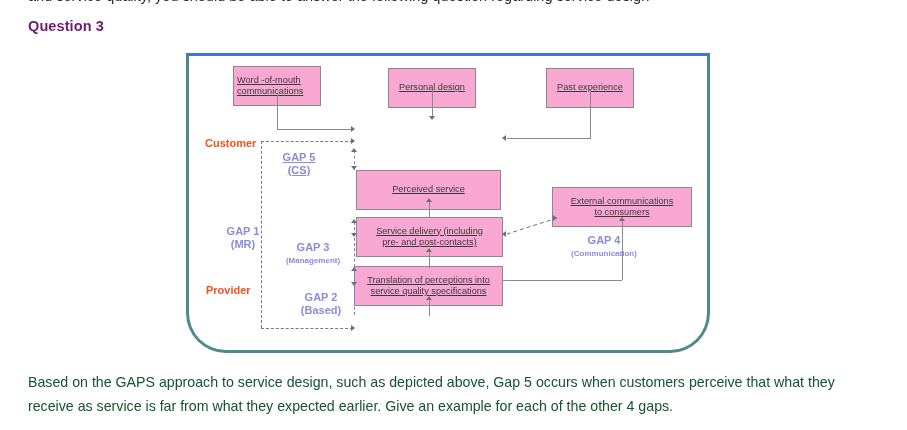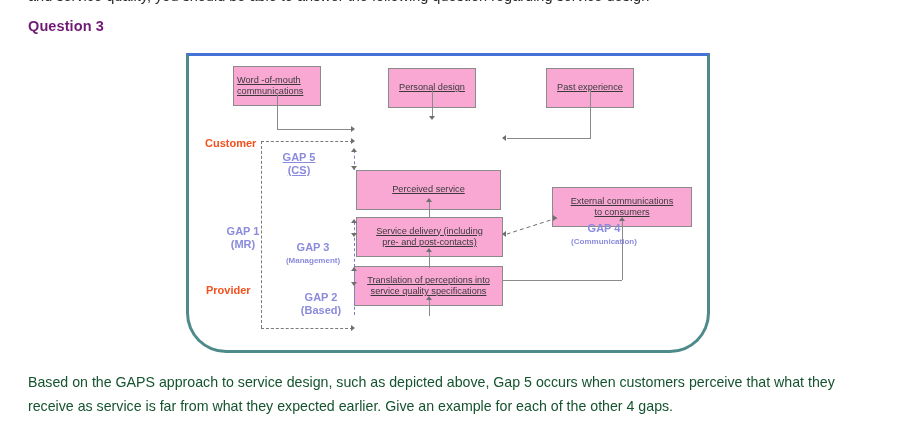--- a/index.html
+++ b/index.html
@@ -249,20 +249,20 @@
   <div class="gap-label" style="left:83px; top:185px; width:82px;">
     <span class="gap-title">GAP 3</span>
     <span class="gap-sub small">(Management)</span>
   </div>
 
   <div class="gap-label" style="left:100px; top:235px; width:64px;">
     <span class="gap-title">GAP 2</span>
     <span class="gap-sub">(Based)</span>
   </div>
 
-  <div class="gap-label" style="left:355px; top:166px; width:120px;">
+  <div class="gap-label" style="left:355px; top:178px; width:120px;">
     <span class="gap-title">GAP 4</span>
     <span class="gap-sub small">(Communication)</span>
   </div>
 
 </div>
 
 <div class="body-paragraph">Based on the GAPS approach to service design, such as depicted above, Gap 5 occurs when customers perceive that what they receive as service is far from what they expected earlier. Give an example for each of the other 4 gaps.</div>
 
 </body></html>

